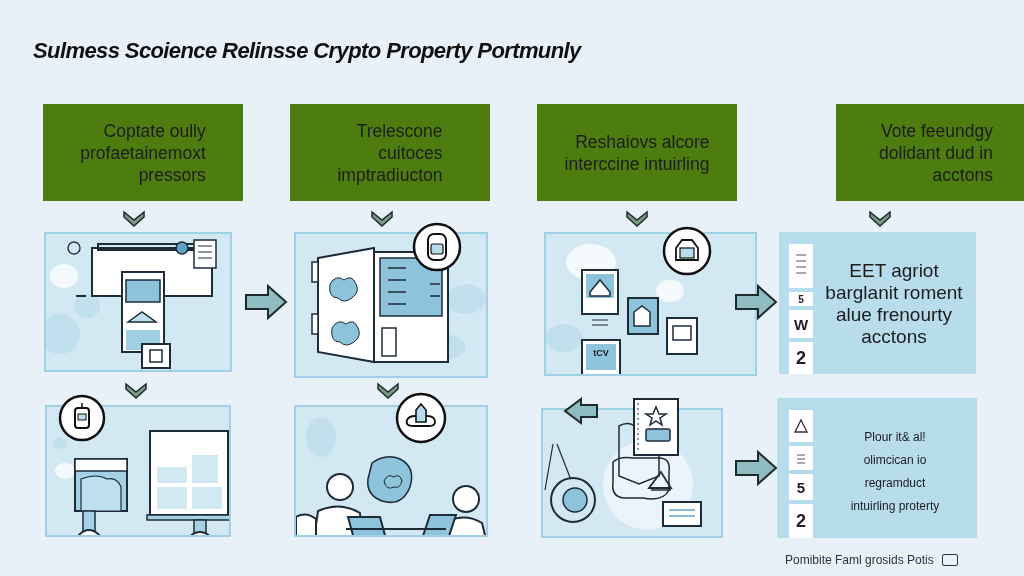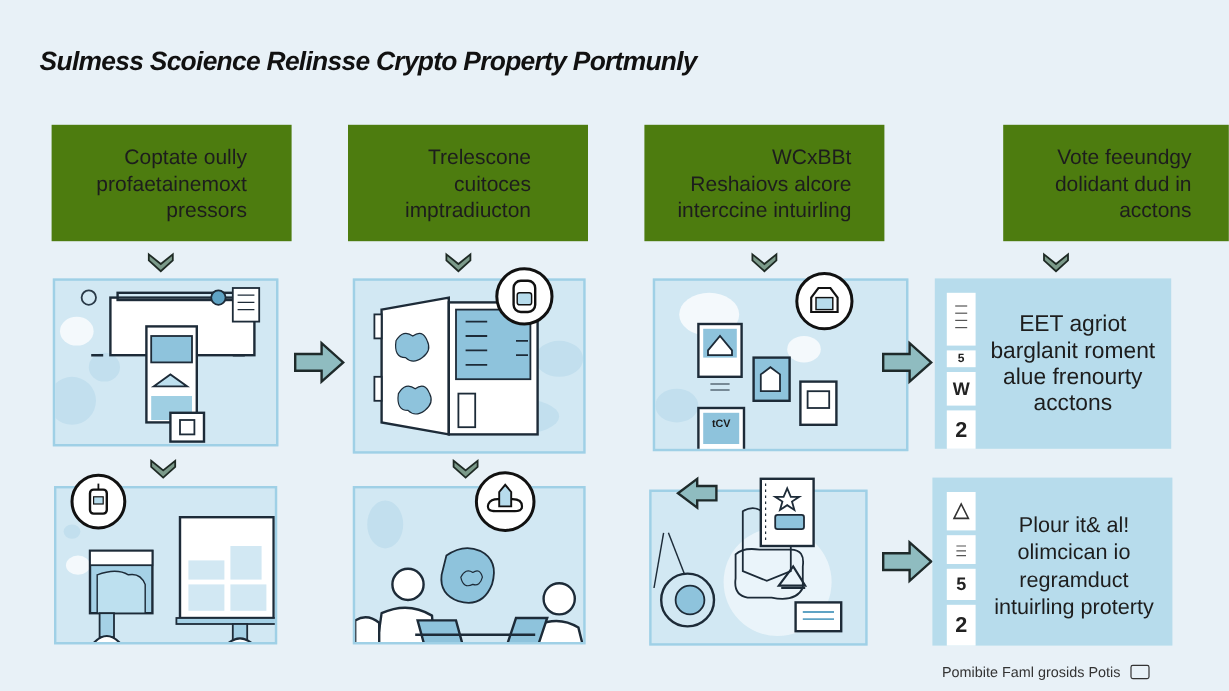--- a/index.html
+++ b/index.html
@@ -66,21 +66,20 @@
 </div>
 <div class="head-box" style="left:290px;">
   <div>
     <span>Trelescone</span>
     <span>cuitoces</span>
     <span>imptradiucton</span>
   </div>
 </div>
 <div class="head-box" style="left:537px;">
   <div>
-    <span>WCxBBt</span>
     <span>Reshaiovs alcore</span>
     <span>interccine intuirling</span>
   </div>
 </div>
 <div class="head-box" style="left:815px;margin-left:21px;">
   <div>
     <span>Vote feeundgy</span>
     <span>dolidant dud in</span>
     <span>acctons</span>
   </div>
@@ -298,21 +297,21 @@
     <div class="side-cell" style="height:24px;">
       <svg width="12" height="14">
           <line x1="2" y1="4" x2="10" y2="4" stroke="#555"></line>
           <line x1="2" y1="8" x2="10" y2="8" stroke="#555"></line>
           <line x1="2" y1="12" x2="10" y2="12" stroke="#555"></line>
         </svg>
     </div>
     <div class="side-cell" style="height:26px;">5</div>
     <div class="side-cell" style="height:34px;font-size:18px;">2</div>
   </div>
-  <div class="panel-text" style="left:40px;top:28px;width:156px;font-size:18px;line-height:23px;">
+  <div class="panel-text" style="left:40px;top:28px;width:156px;font-size:12px;line-height:23px;">
     <span>Plour it&amp; al!</span>
     <span>olimcican io</span>
     <span>regramduct</span>
     <span>intuirling proterty</span>
   </div>
 </div>
 
 <div class="footer">
   <span>Pomibite Faml grosids Potis</span>
   <span class="footer-icon"></span>

